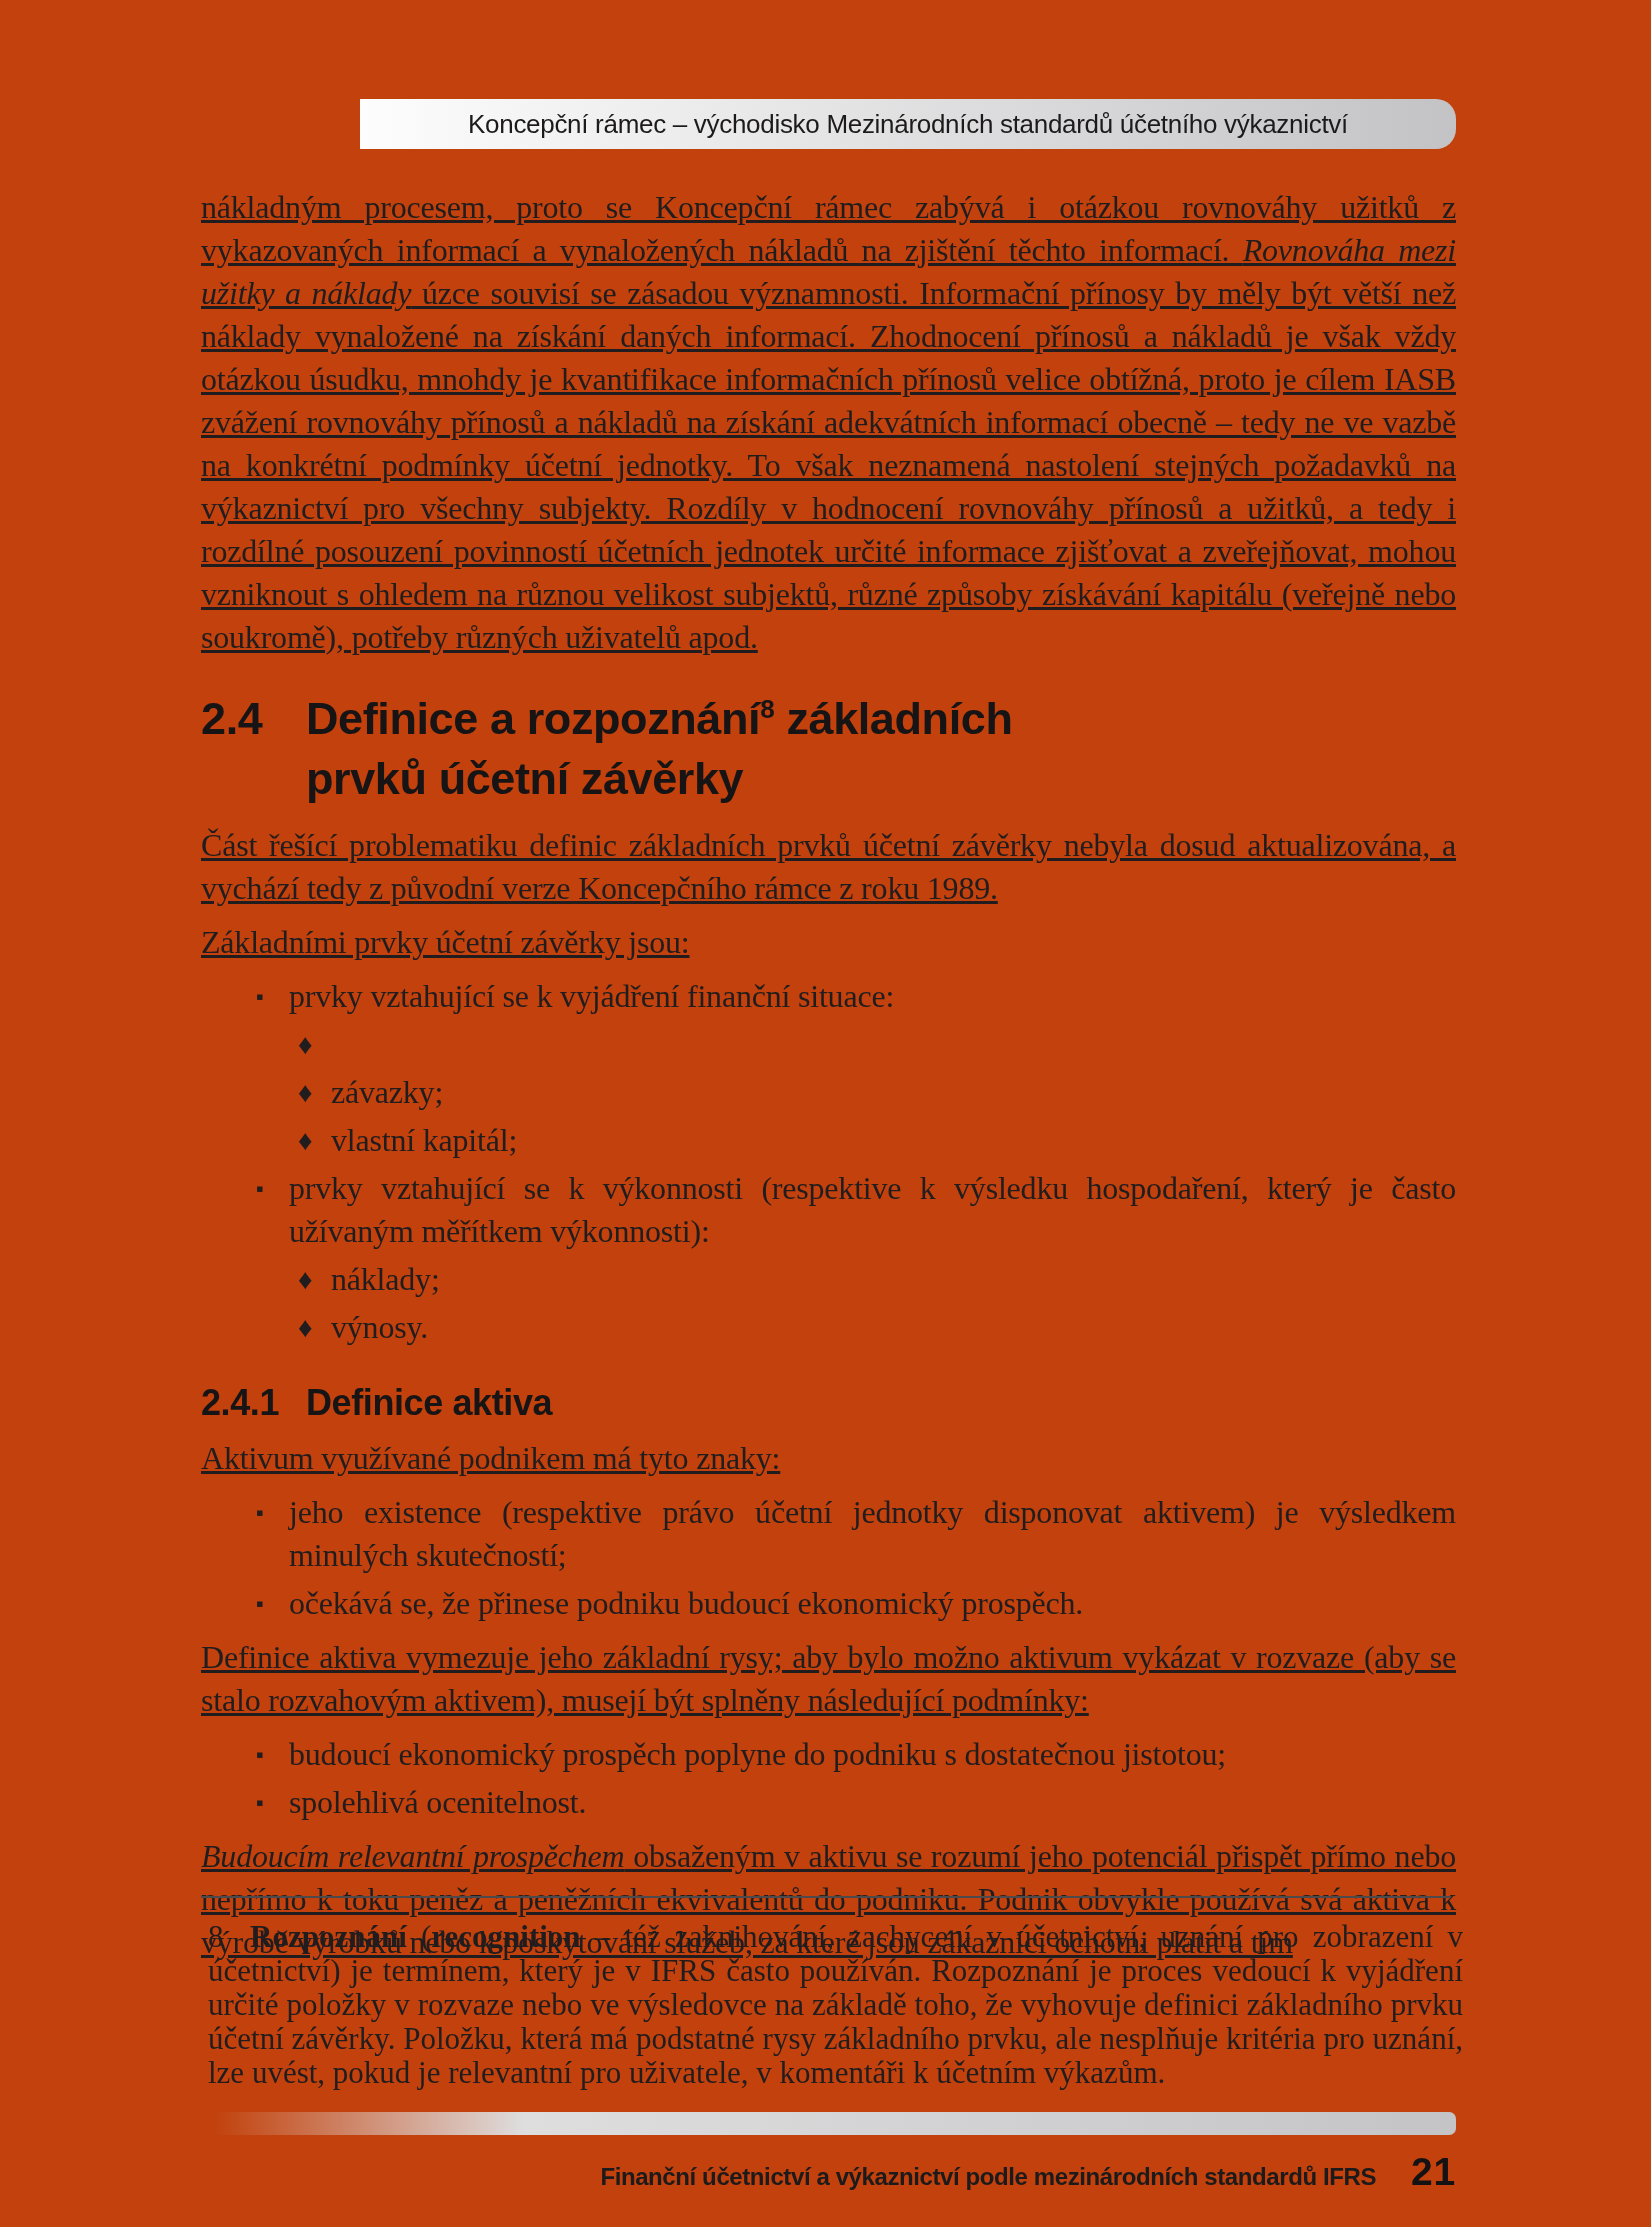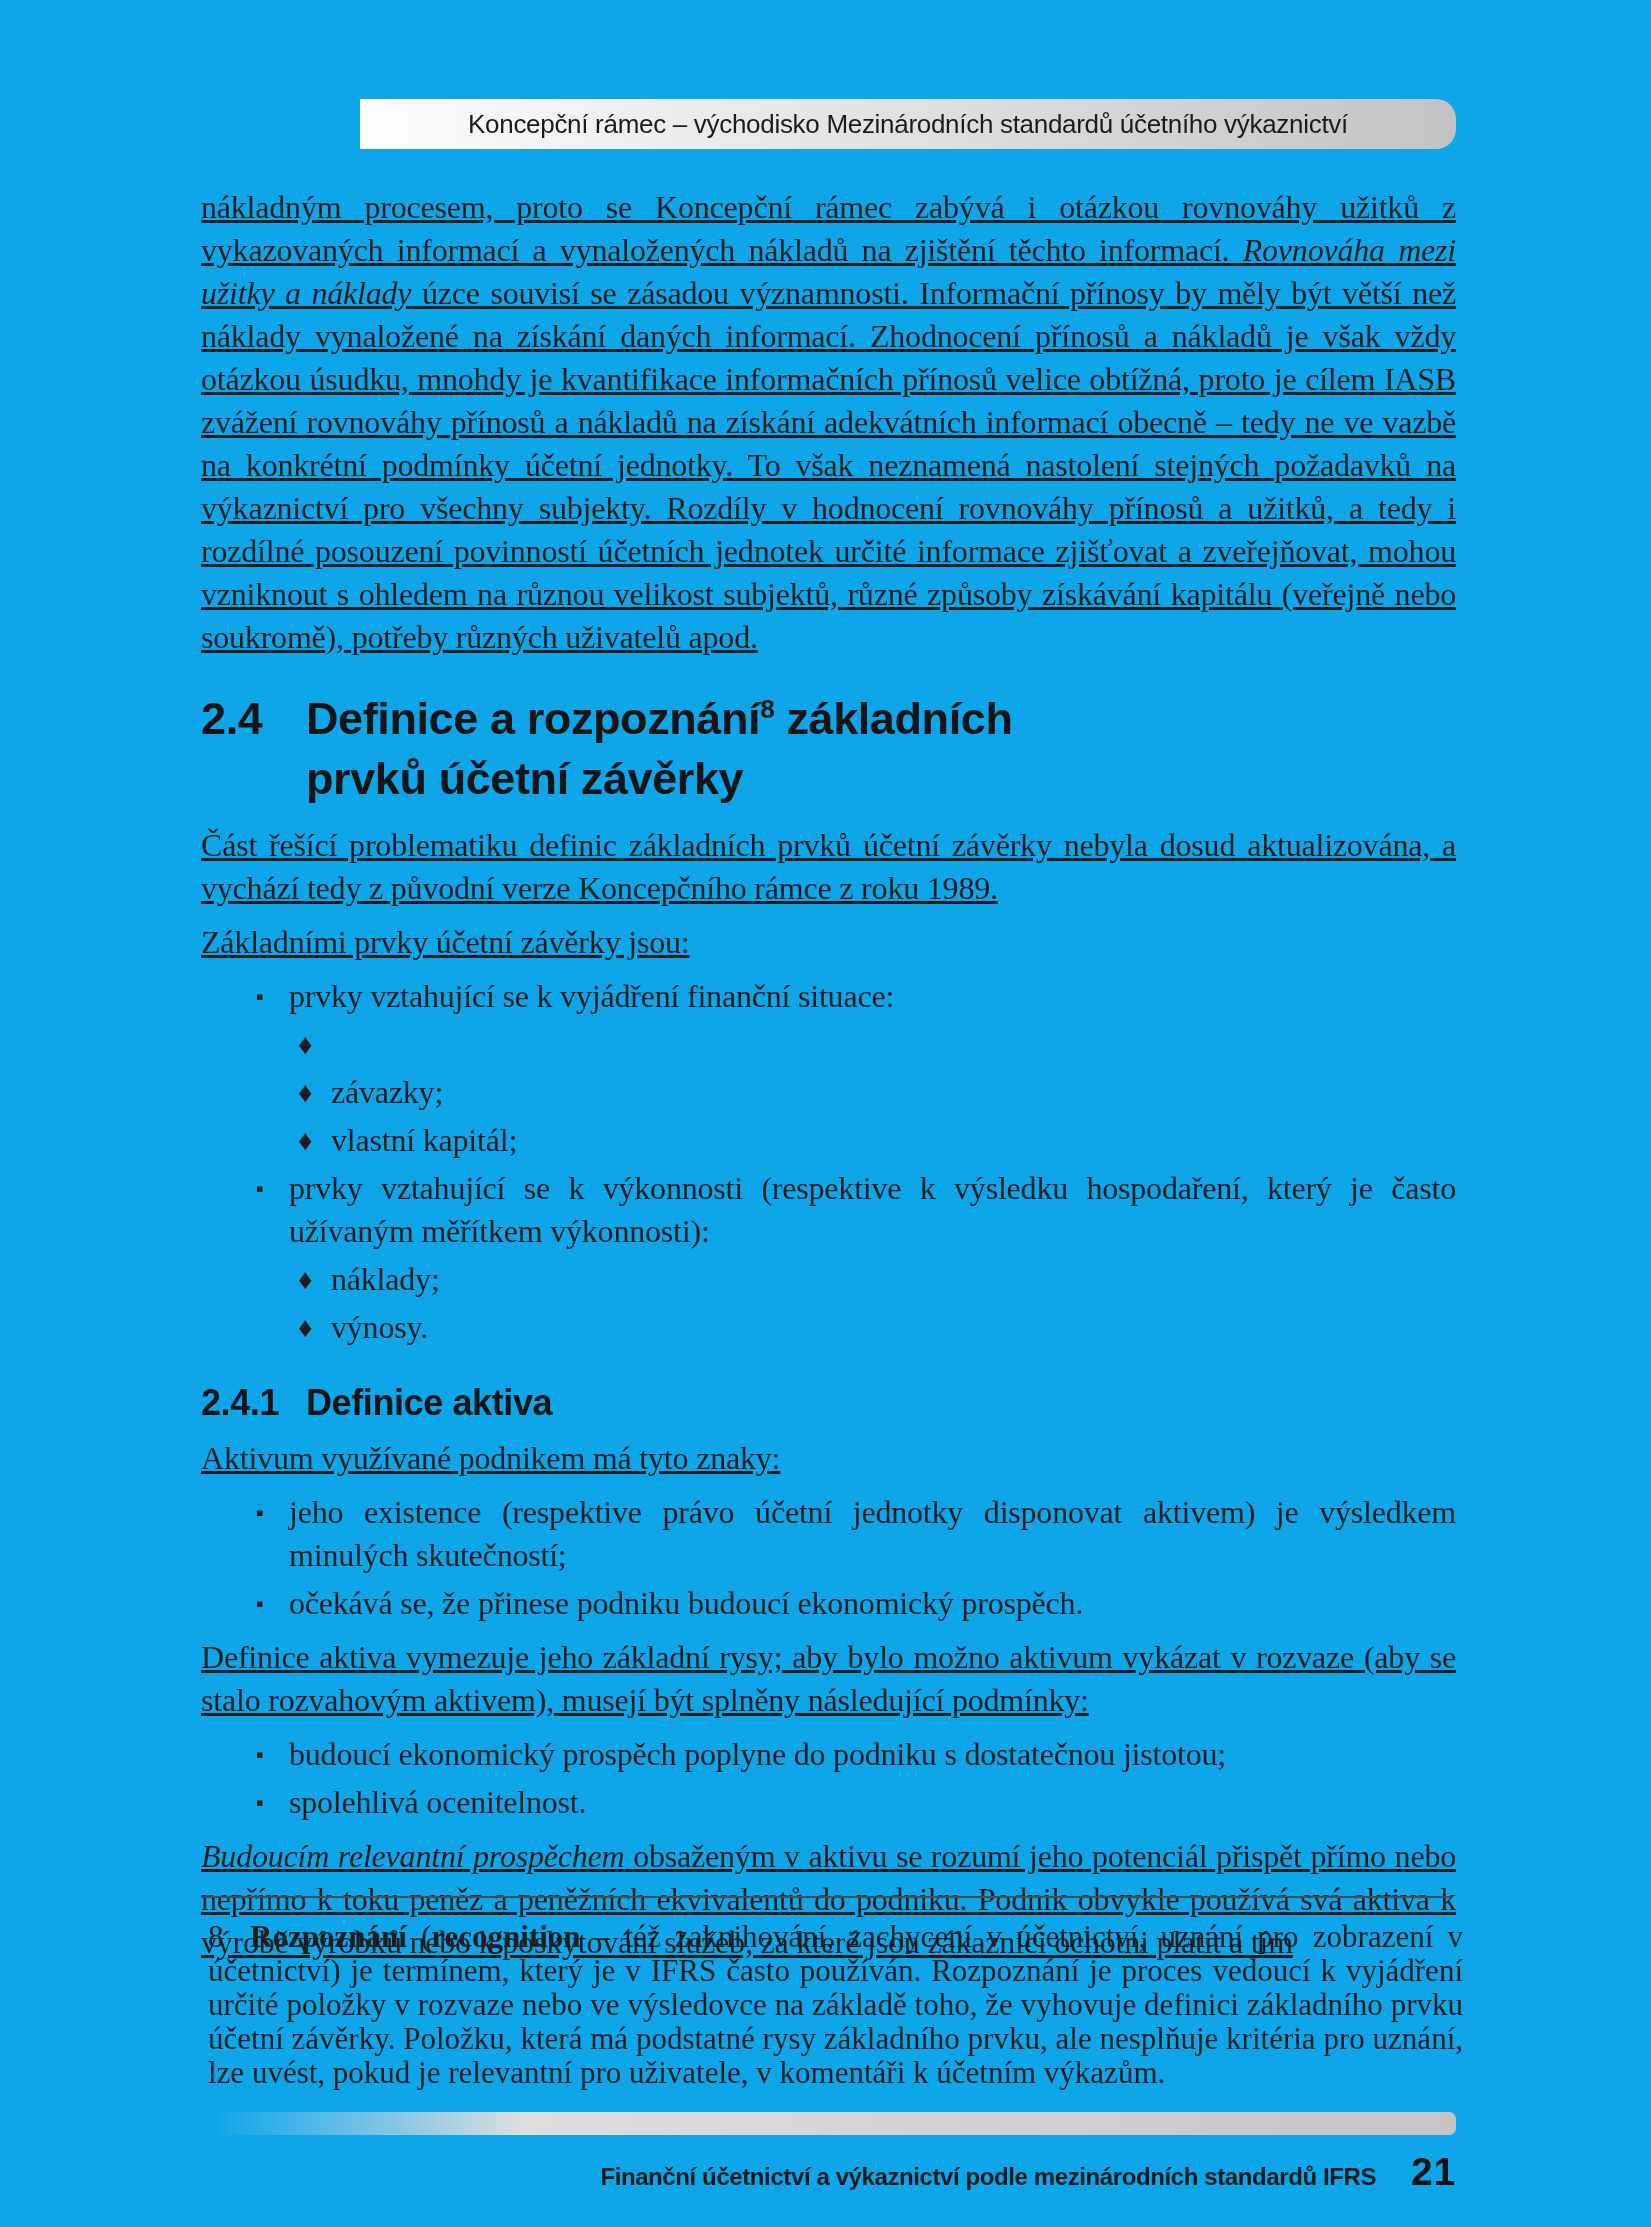--- a/index.html
+++ b/index.html
@@ -1,19 +1,19 @@
 <!DOCTYPE html>
 <html lang="cs" style="font-size:13.4px"><head>
 <meta charset="utf-8">
 <style>
   html,body { margin:0; padding:0; background:#ffffff; }
   .page {
     position:relative;
     width:1652px; height:2227px;
-    background:#0ea5e9;
+    background:#c2410c;
     color:#211d1e;
     font-family:"Liberation Serif", serif;
     overflow:hidden;
   }
 
   
   .header-bar {
     position:absolute; left:360px; top:99px; width:1096px; height:50px;
     background:linear-gradient(90deg, #fdfdfd 0%, #ececed 30%, #c3c3c5 100%);
     border-radius:0 20px 20px 0;

